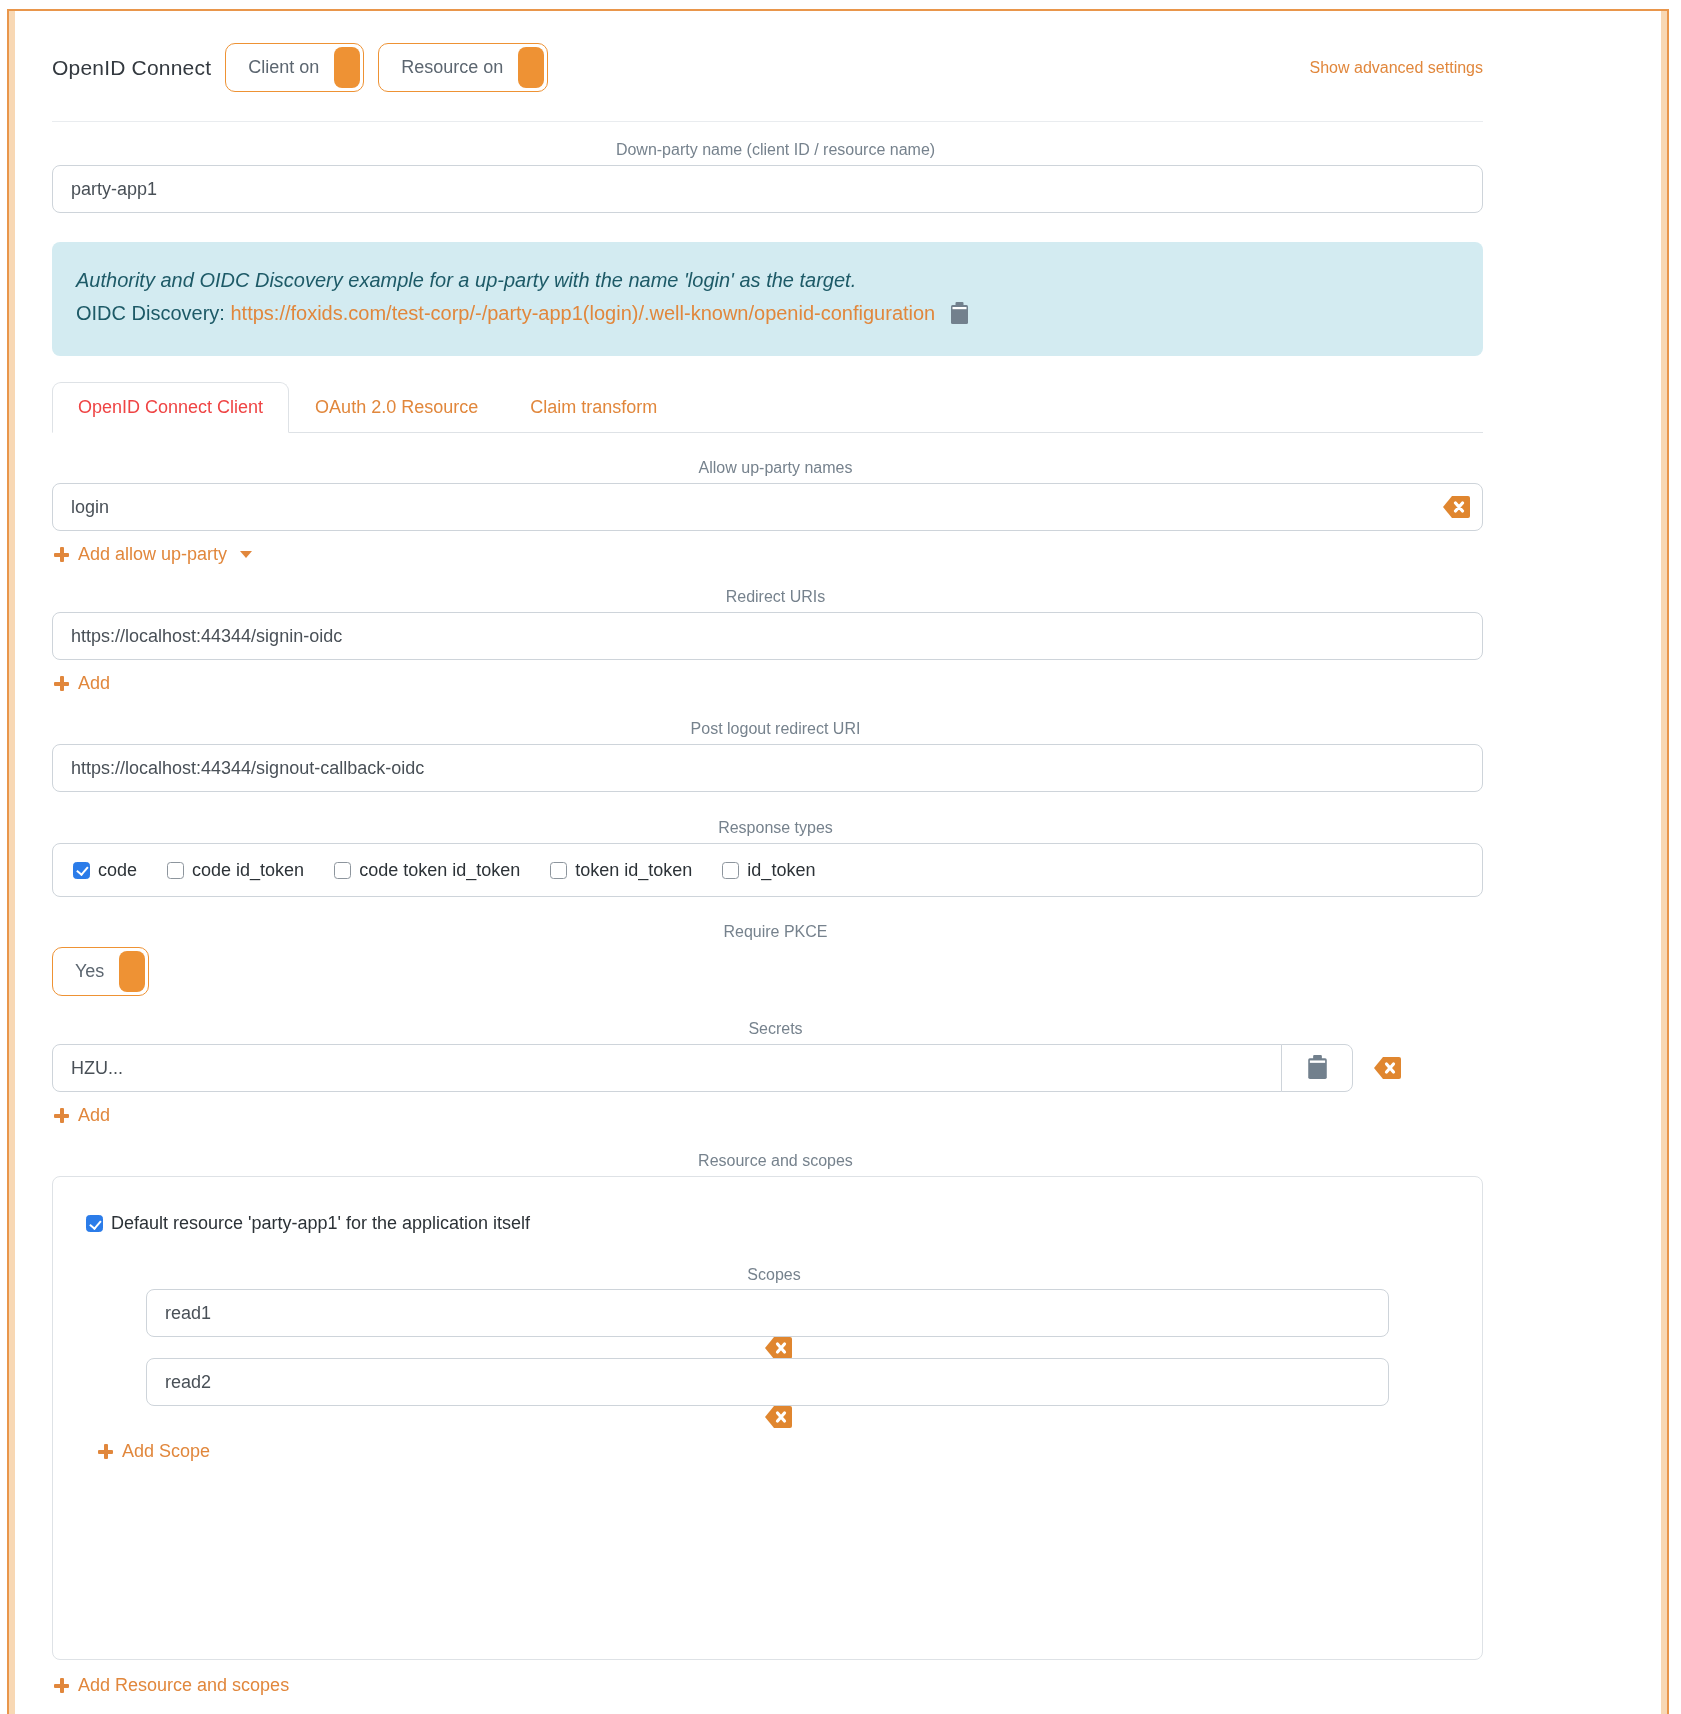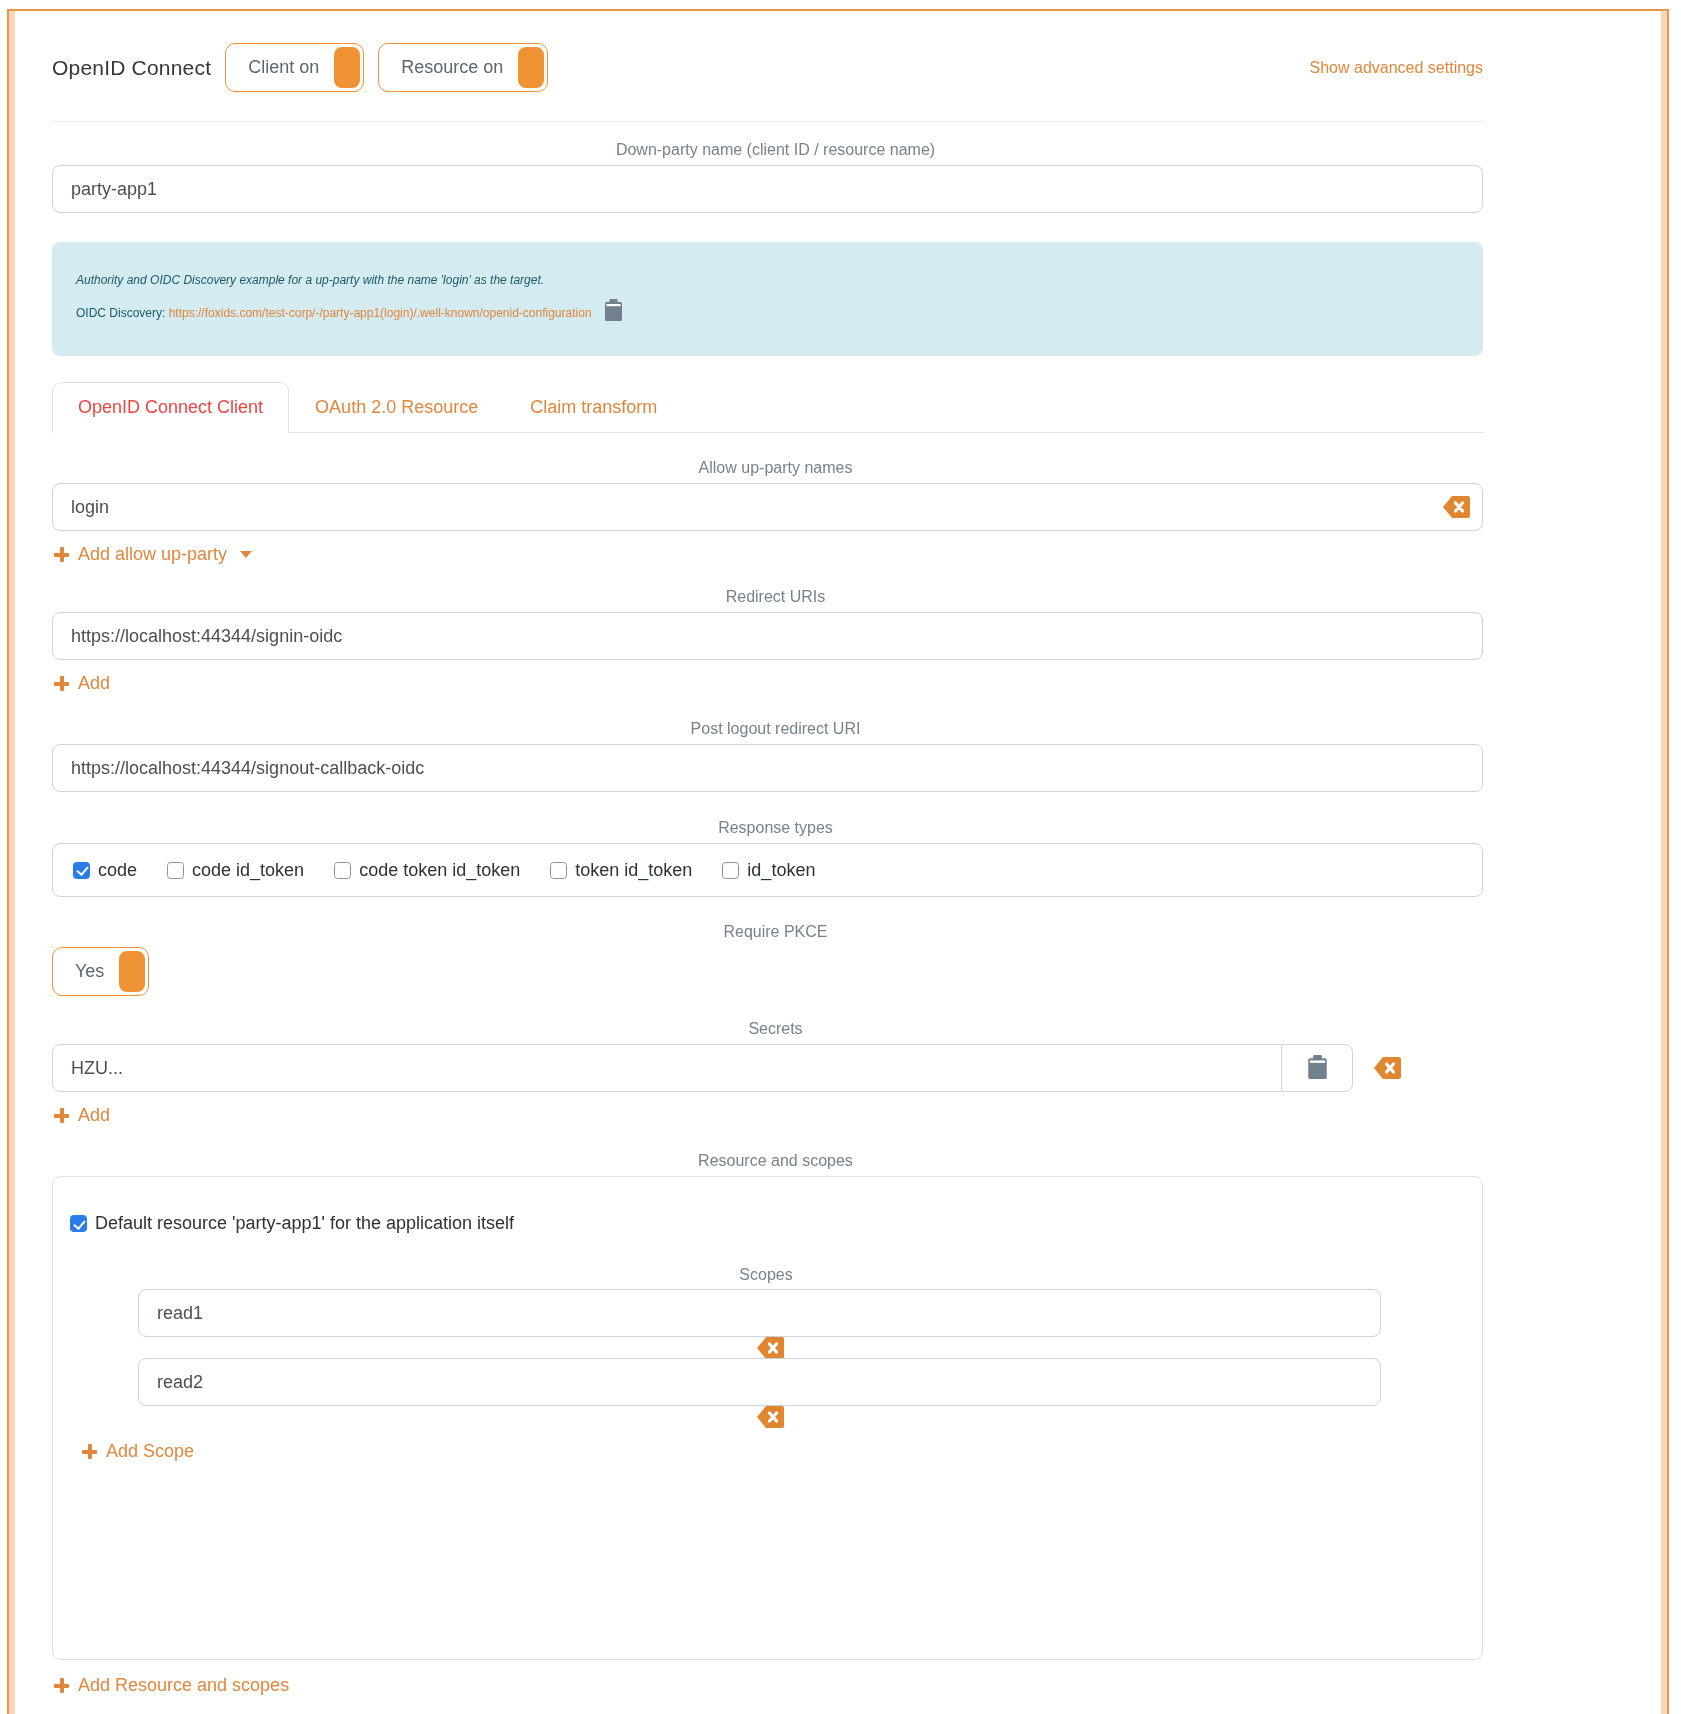--- a/index.html
+++ b/index.html
@@ -51,21 +51,21 @@
     color:var(--link); font-size:18px; text-decoration:none; cursor:pointer;
   }
   .plus-icon{ position:relative; width:15px; height:15px; display:inline-block; flex:0 0 auto; }
   .plus-icon::before{ content:""; position:absolute; left:0; right:0; top:5.5px; height:4px; background:var(--link); border-radius:1px; }
   .plus-icon::after{ content:""; position:absolute; top:0; bottom:0; left:5.5px; width:4px; background:var(--link); border-radius:1px; }
   .caret-down{ width:0; height:0; border-left:6px solid transparent; border-right:6px solid transparent; border-top:7px solid var(--link); display:inline-block; margin-left:4px; }
 
   
   .info-box{
     margin-top:29px; background:var(--info-bg); border-radius:8px;
-    padding:22px 24px; color:var(--info-text); font-size:12px; line-height:33px;
+    padding:22px 24px; color:var(--info-text); font-size:20px; line-height:33px;
   }
   .info-box .em{ font-style:italic; }
   .info-link{ color:var(--link); text-decoration:none; cursor:pointer; }
   .clip-icon{ display:inline-block; vertical-align:-4px; margin-left:9px; }
 
   
   .tabs{ display:flex; margin-top:26px; border-bottom:1px solid var(--tabborder); }
   .tab{
     padding:14px 25px; font-size:18px; color:var(--link); cursor:pointer;
     border:1px solid transparent; border-radius:9px 9px 0 0; margin-bottom:-1px; text-decoration:none;
@@ -98,21 +98,21 @@
   .append-btn{
     width:72px; border:1px solid var(--border); border-left:1px solid var(--border);
     margin-left:-1px; border-radius:0 8px 8px 0; background:#fff;
     display:flex; align-items:center; justify-content:center; cursor:pointer;
   }
   .secret-row .bs-outside{ margin-left:21px; }
 
   
   .res-box{
     border:1px solid var(--tabborder); border-radius:8px; margin-top:2px;
-    padding:36px 33px 196px 17px;
+    padding:36px 33px 196px 33px;
   }
   .scope-row{ display:flex; align-items:center; margin-top:-1px;flex-direction:column; }
   .scope-row:first-of-type{ margin-top:2px; }
   .scope-row .text-input{ width:1243px; flex:0 0 auto; }
   .scope-row .bs-outside{ margin-left:22px; }
   .sub-label{ margin-left:13px; }
   .backspace-btn{ background:none; border:none; padding:0; cursor:pointer; line-height:0; }
   .final-add{ margin-top:15px; }
 </style>
 </head>

